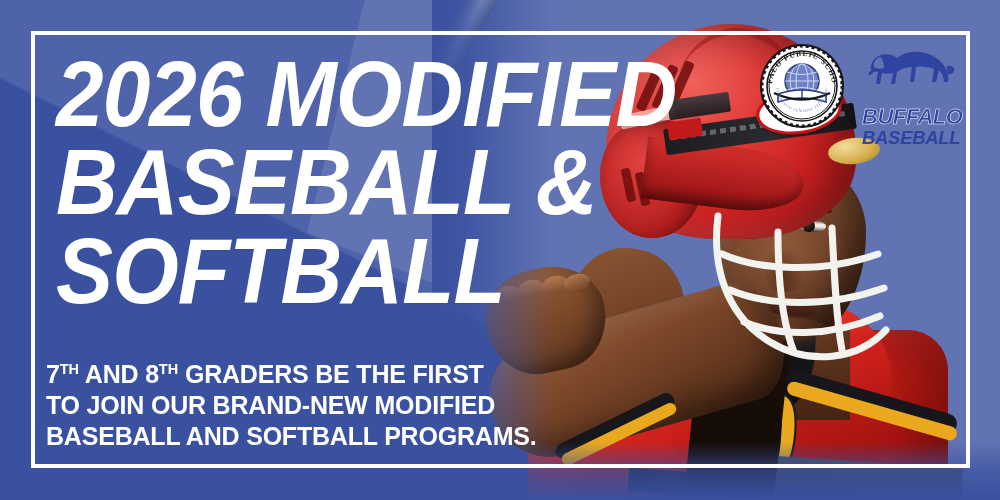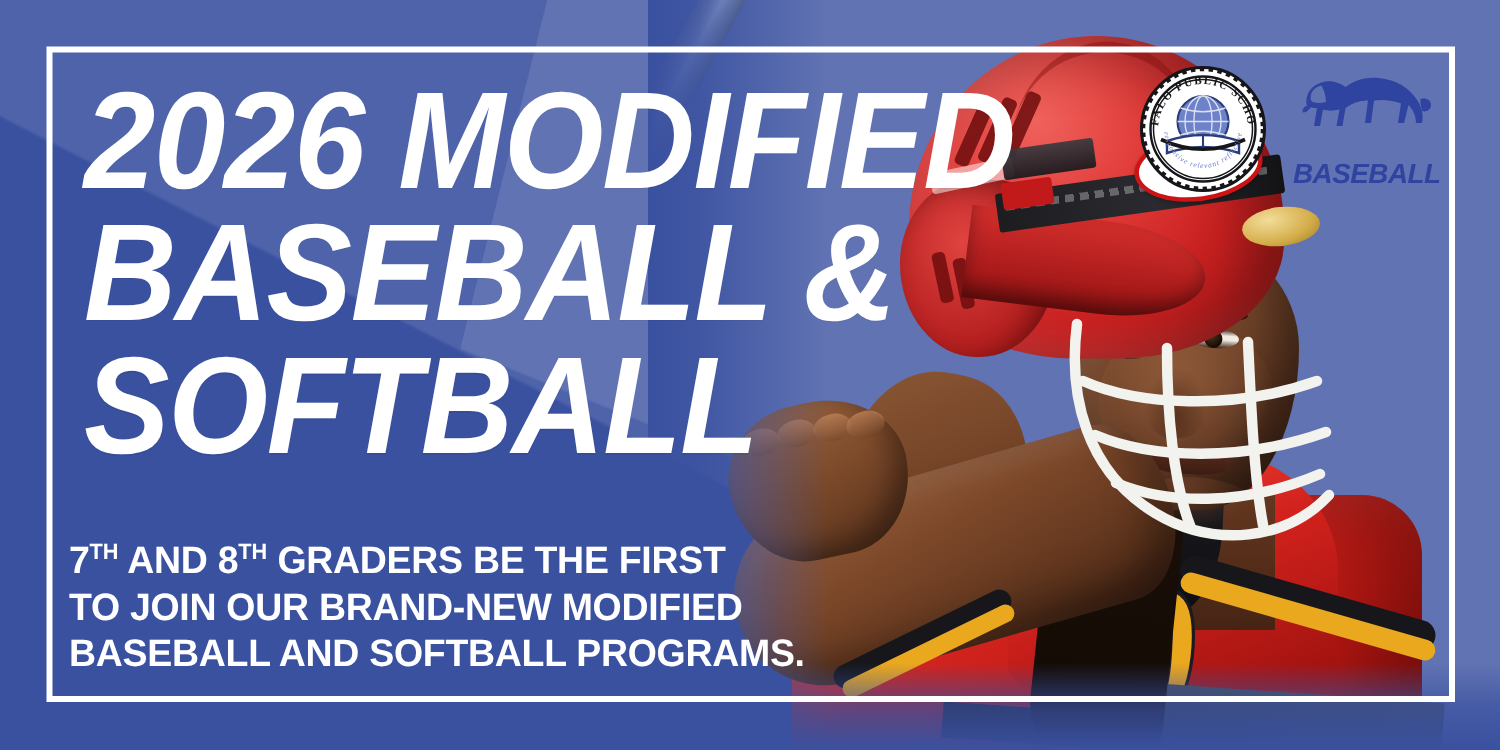--- a/index.html
+++ b/index.html
@@ -583,18 +583,19 @@
           <path d="M9 26 C8 19 12 13 19 11 C25 9 31 11 35 14 C40 10 48 7 57 8
                    C69 9 78 15 83 23 C86 28 87 33 86 38 L82 38 C82 33 80 29 77 26
                    L74 38 L70 38 L72 25 C67 23 60 22 54 23 L52 38 L48 38 L50 23
                    C44 23 39 25 35 28 L33 40 L29 40 L31 29 C27 30 23 30 20 29
                    L18 40 L14 40 L16 28 C12 28 10 27 9 26 Z
                    M19 13 C14 14 11 18 12 23 C14 25 18 25 22 24 C22 19 20 15 19 13 Z"></path>
           <path d="M85 22 C89 21 92 23 92 26 C92 29 89 31 86 30 L85 25 Z"></path>
           <path d="M13 26 C11 29 9 31 7 31 C6 31 6 29 8 27 Z"></path>
         </svg>
       </span>
+      <span class="al1">BUFFALO</span>
       <span class="al2">BASEBALL</span>
     </div>
   </div>
 
   <div class="frame"></div>
 </div>
 
 </body></html>

